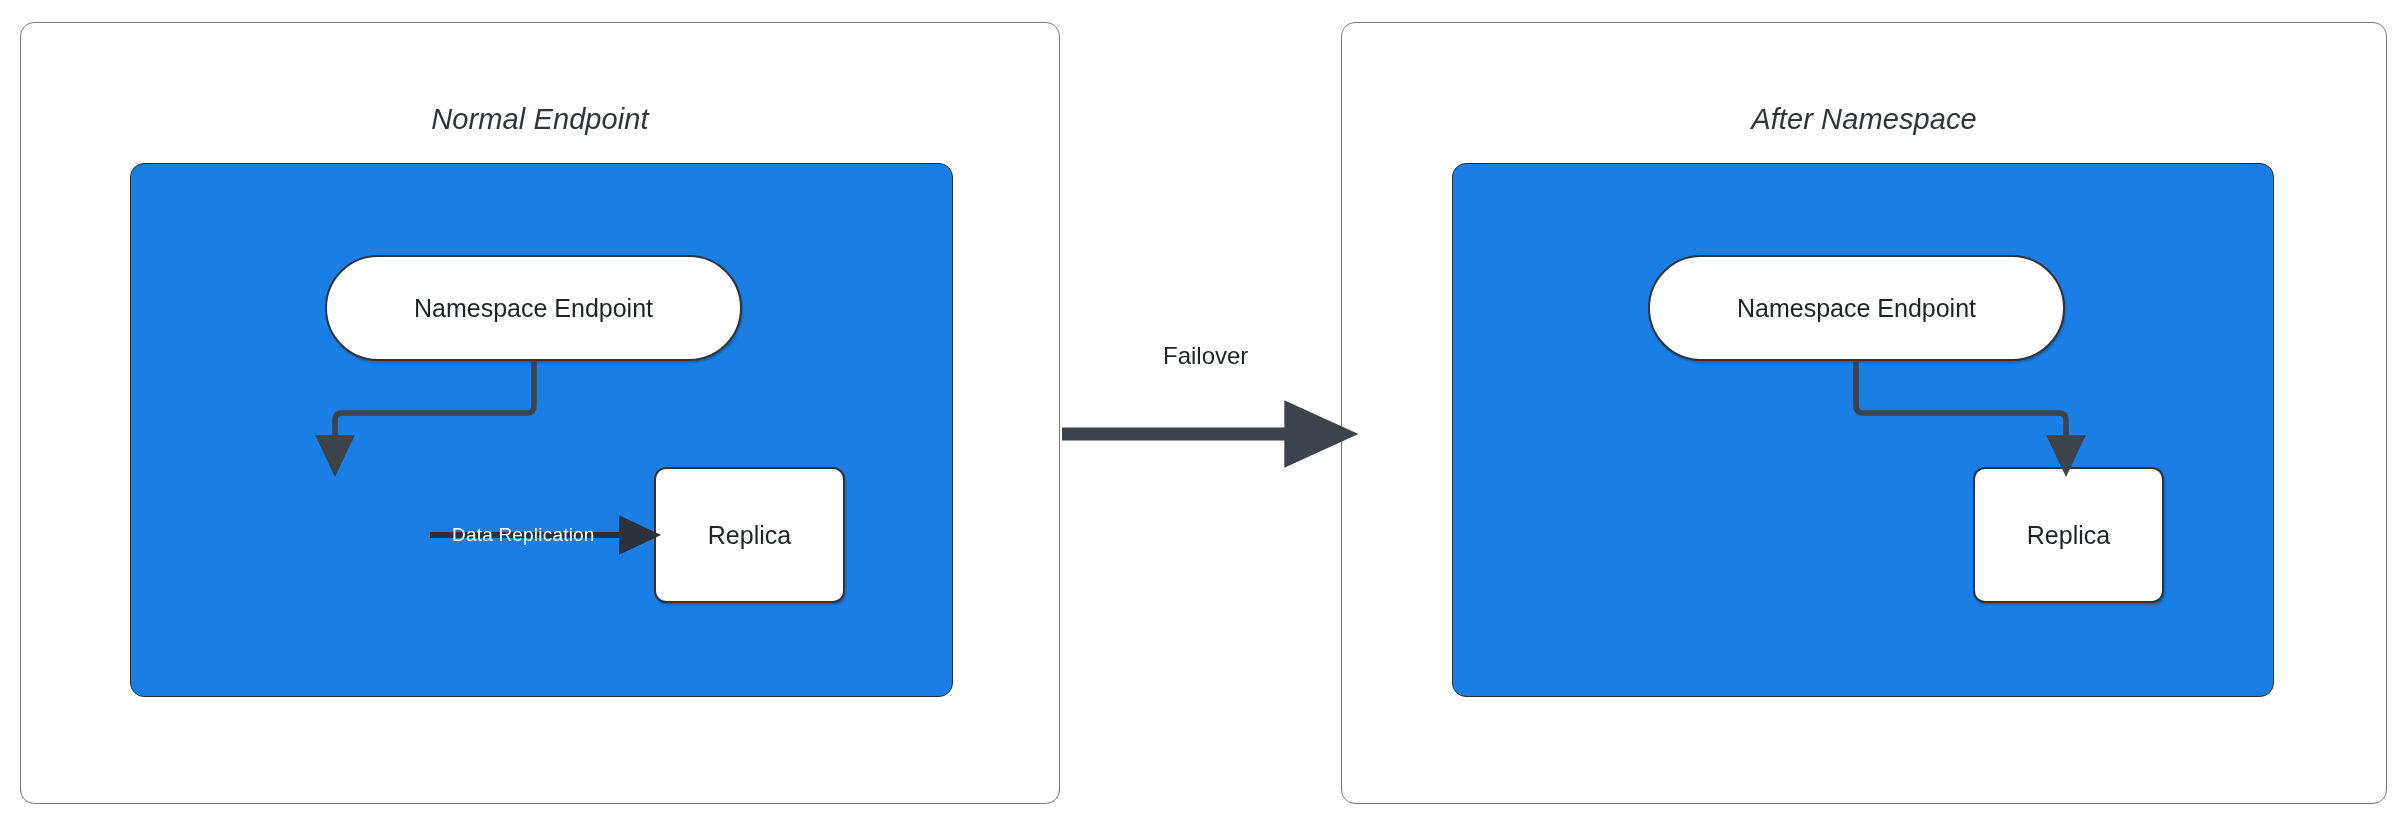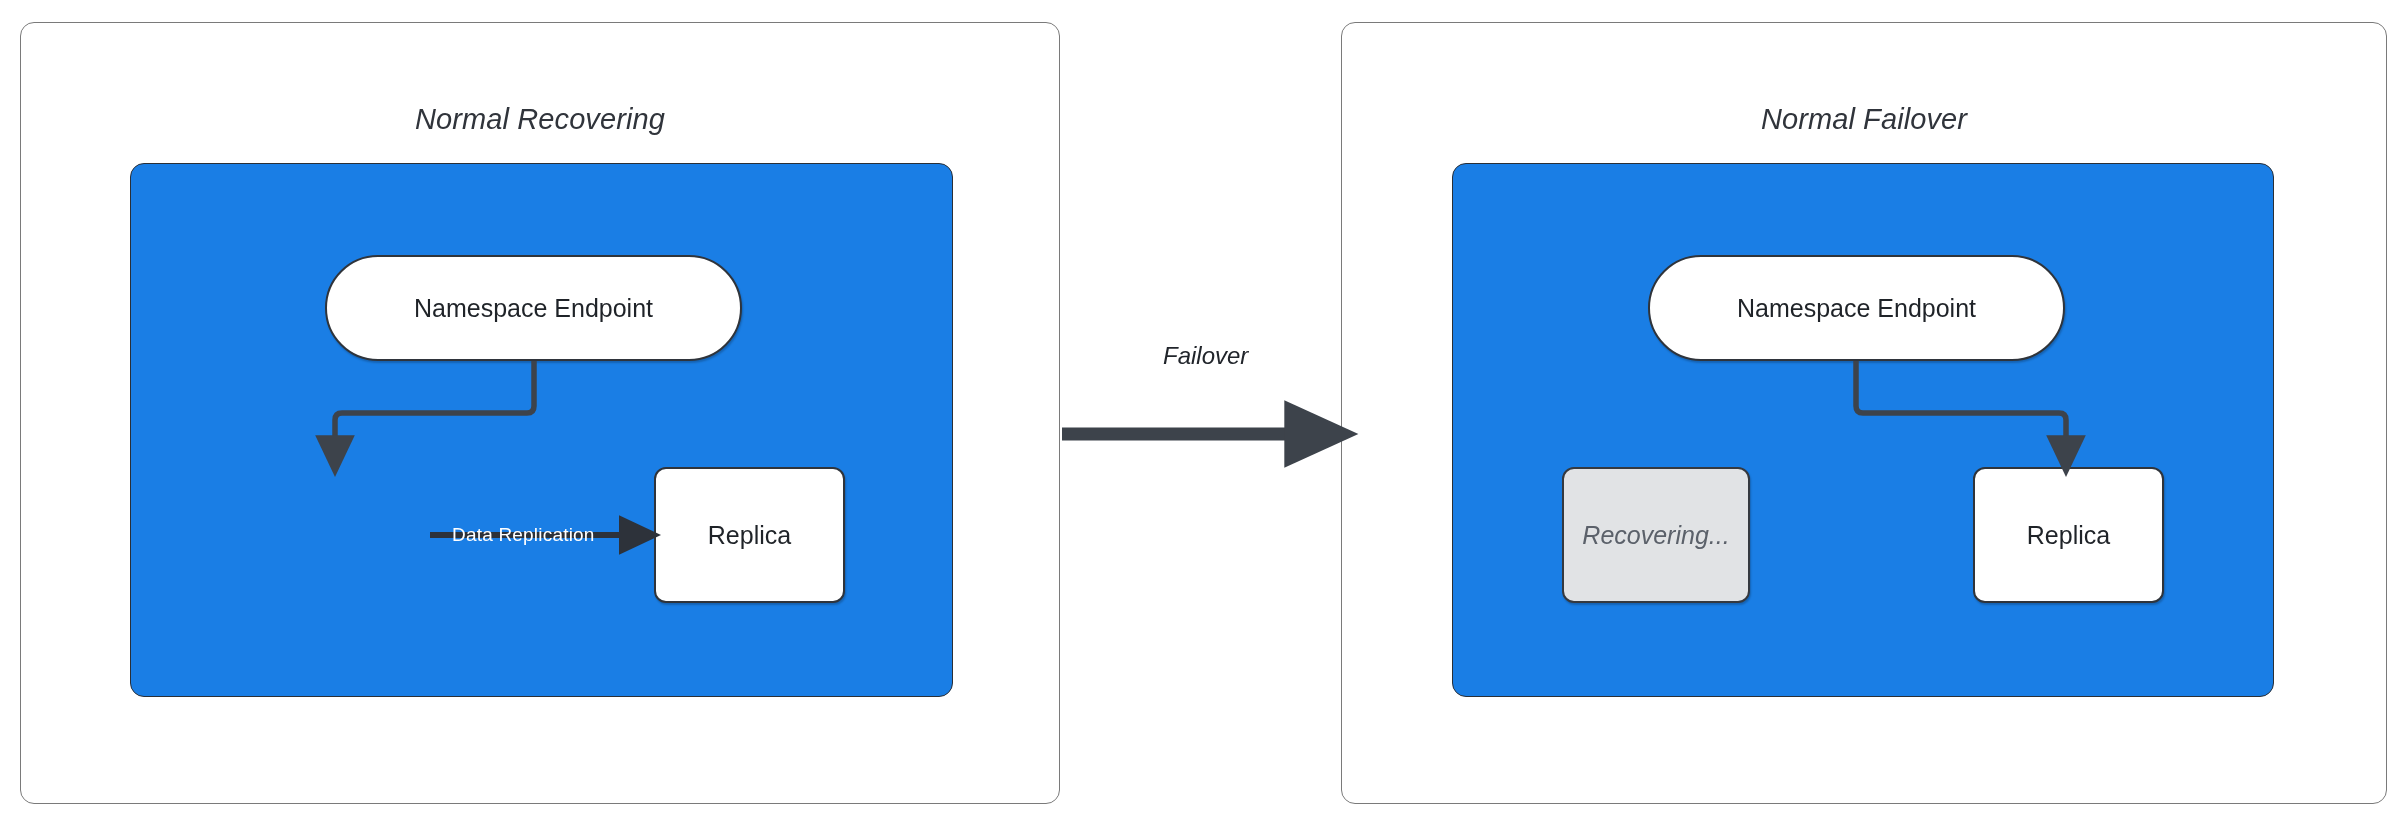--- a/index.html
+++ b/index.html
@@ -121,55 +121,52 @@
     letter-spacing: 0.2px;
   }
   #label-replication { left: 452px; top: 524px; }
 
   .failover-label {
     position: absolute;
     font-size: 24px;
     color: #21252b;
     white-space: nowrap;
   }
-  #label-failover { left: 1163px; top: 342px; font-style: italic; }
+  #label-failover { left: 1163px; top: 342px; }
 </style>
 </head>
 <body>
 
 <div id="stage">
 
   <div class="panel" id="panel-normal">
-    <div class="panel-title">Normal Recovering</div>
+    <div class="panel-title">Normal Endpoint</div>
   </div>
 
   <div class="zone" id="zone-normal"></div>
 
   <div class="node pill" id="ep-left">
     <span>Namespace Endpoint</span>
   </div>
 
 
   <div class="node rect" id="replica-left">
     <span>Replica</span>
   </div>
 
   <div class="panel" id="panel-failover">
-    <div class="panel-title">Normal Failover</div>
+    <div class="panel-title">After Namespace</div>
   </div>
 
   <div class="zone" id="zone-failover"></div>
 
   <div class="node pill" id="ep-right">
     <span>Namespace Endpoint</span>
   </div>
 
-  <div class="node rect ghost" id="recover-right">
-    <span>Recovering...</span>
-  </div>
 
   <div class="node rect" id="replica-right">
     <span>Replica</span>
   </div>
 
   <svg class="conn-svg" viewBox="0 0 2407 828">
     <defs>
       <marker id="arrow-thin" markerWidth="10" markerHeight="10" refX="4.2" refY="5" orient="auto" markerUnits="strokeWidth">
         <path d="M0.6,1.4 L8.2,5 L0.6,8.6 z" fill="#3d434b"></path>
       </marker>

